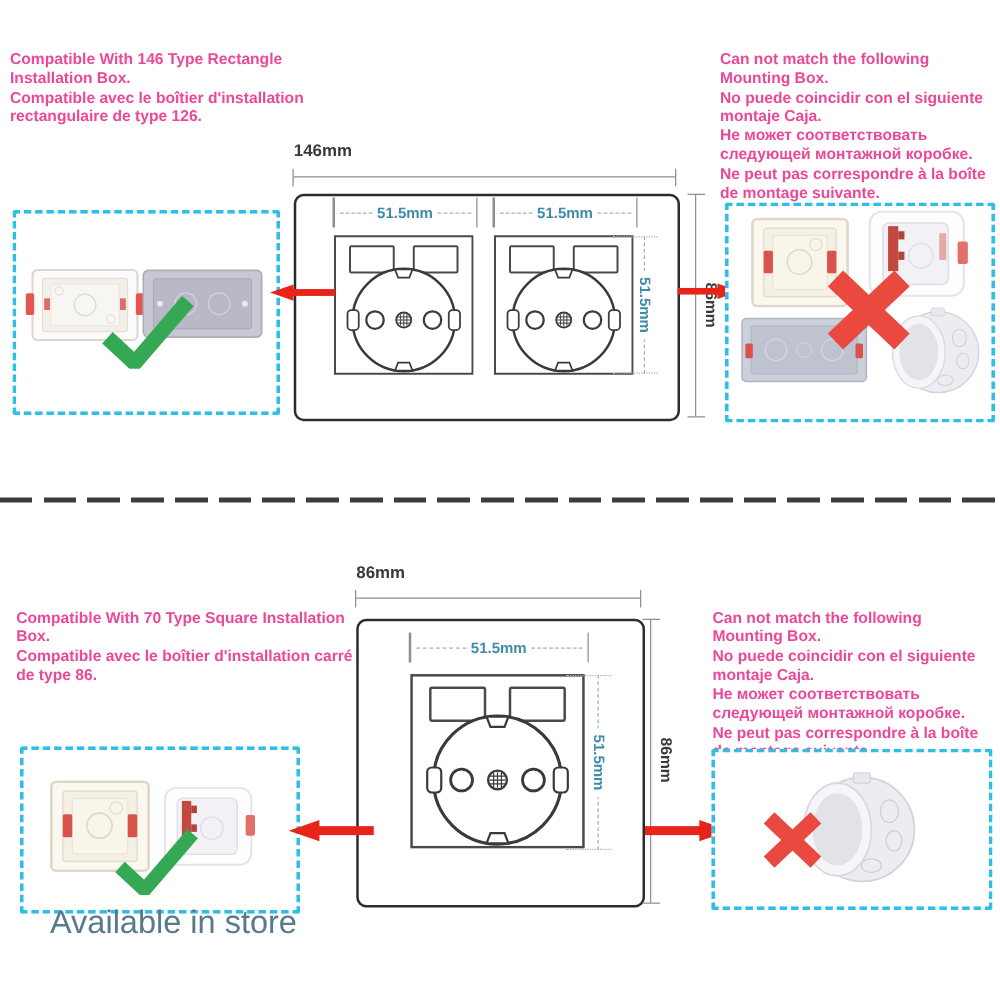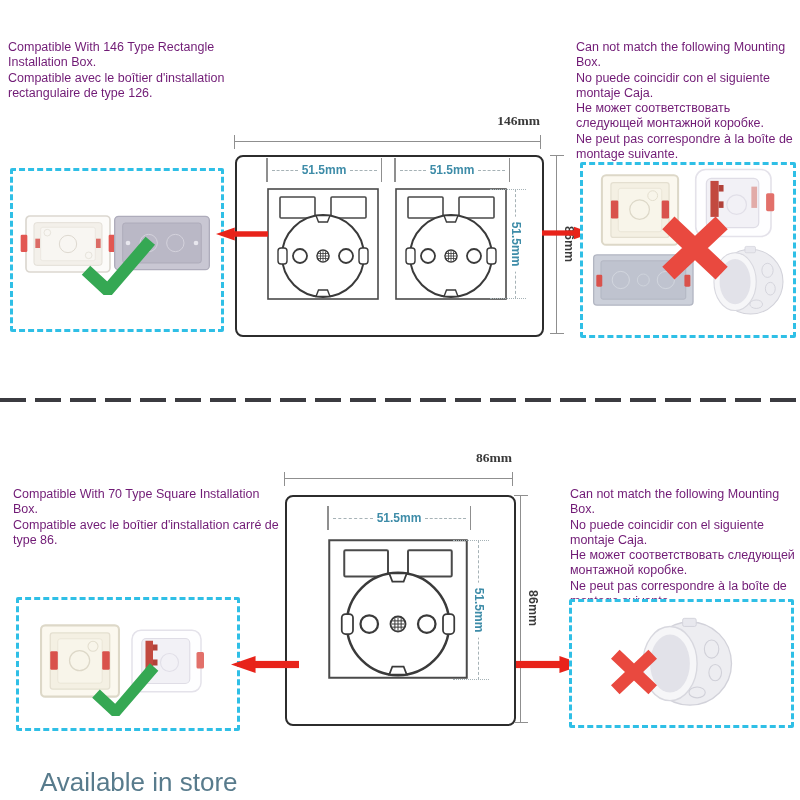--- a/index.html
+++ b/index.html
@@ -1,53 +1,53 @@
 <!DOCTYPE html>
 <html><head>
 <meta charset="utf-8">
 <style>
   html,body { margin:0; padding:0; background:#fff; }
   #canvas {
     position:relative; width:800px; height:800px; background:#ffffff;
     font-family:"Liberation Sans","DejaVu Sans",sans-serif; overflow:hidden;
   }
   
-  .txt { position:absolute; color:#701a75; font-size:12.5px; line-height:1.22; font-weight:400; }
+  .txt { position:absolute; color:#ec4899; font-size:12.5px; line-height:1.22; font-weight:700; }
   .txt p { margin:0; }
   
   .cyanbox { position:absolute; border:3px dashed #2fbfe6; border-radius:2px; background:#fff; }
   .cyanbox > * { position:absolute; }
   
   .plate { position:absolute; border:2.5px solid #2c2c2c; border-radius:8px; background:#fff; }
   .plate svg { position:absolute; }
   
   .dim-h { position:absolute; height:0; border-top:1px solid #8f8f8f; }
   .dim-h::before,.dim-h::after { content:""; position:absolute; top:-7px; width:1px; height:14px; background:#8f8f8f; }
   .dim-h::before { left:-1px; } .dim-h::after { right:-1px; }
-  .dim-h-label { position:absolute; text-align:right; font-size:13.5px; font-weight:600; color:#3a3a3a;font-family:Liberation Serif, serif; }
+  .dim-h-label { position:absolute; text-align:left; font-size:13.5px; font-weight:600; color:#3a3a3a; }
   .dim-dash { position:absolute; display:flex; align-items:center; gap:4px; height:14px; }
   .dim-dash::before,.dim-dash::after { content:""; width:1.5px; height:24px; background:#8f8f8f; flex:0 0 auto; }
   .dim-dash .seg { flex:1; border-top:1.5px dashed #a6b2b6; }
   .dim-dash .lbl { color:#3e8ca8; font-size:12px; font-weight:600; white-space:nowrap; }
   .dimv-dash { position:absolute; width:20px; }
   .dimv-dash .vline { position:absolute; left:9px; top:0; bottom:0; border-left:1.5px dashed #a6b2b6; }
   .dimv-dash::before,.dimv-dash::after { content:""; position:absolute; left:-16px; width:36px; height:0; border-top:1.5px dotted #a6b2b6; }
   .dimv-dash::before { top:0; } .dimv-dash::after { bottom:0; }
   .dimv-dash .lbl { position:absolute; left:50%; top:50%; transform:translate(-50%,-50%);
     writing-mode:vertical-rl; color:#3e8ca8; font-size:12px; font-weight:600; background:#fff; padding:5px 0; }
   .dimv-solid { position:absolute; width:0; border-left:1px solid #8f8f8f; }
   .dimv-solid::before,.dimv-solid::after { content:""; position:absolute; left:-7px; width:14px; height:1px; background:#8f8f8f; }
   .dimv-solid::before { top:0; } .dimv-solid::after { bottom:-1px; }
   .dimv-label { position:absolute; display:flex; align-items:center; justify-content:center;
     writing-mode:vertical-rl; font-size:12.5px; font-weight:600; color:#3a3a3a; }
   
   .arrow { position:absolute; }
   .divider { position:absolute; left:0; top:398px; width:800px; height:4px;
     background:repeating-linear-gradient(90deg,#3b3b40 0 26px,transparent 26px 35px); }
-  .store { position:absolute; left:40px; top:767px; font-size:26px; font-weight:500; color:#587b8c;text-align:right; }
+  .store { position:absolute; left:40px; top:722px; font-size:26px; font-weight:500; color:#587b8c;text-align:right; }
 </style>
 </head>
 <body>
 
 <div id="canvas">
 
   <div class="txt" style="left:8px;top:40px;width:244px;">
     <p>Compatible With 146 Type Rectangle Installation Box.</p>
     <p>Compatible avec le boîtier d'installation rectangulaire de type 126.</p>
   </div>

